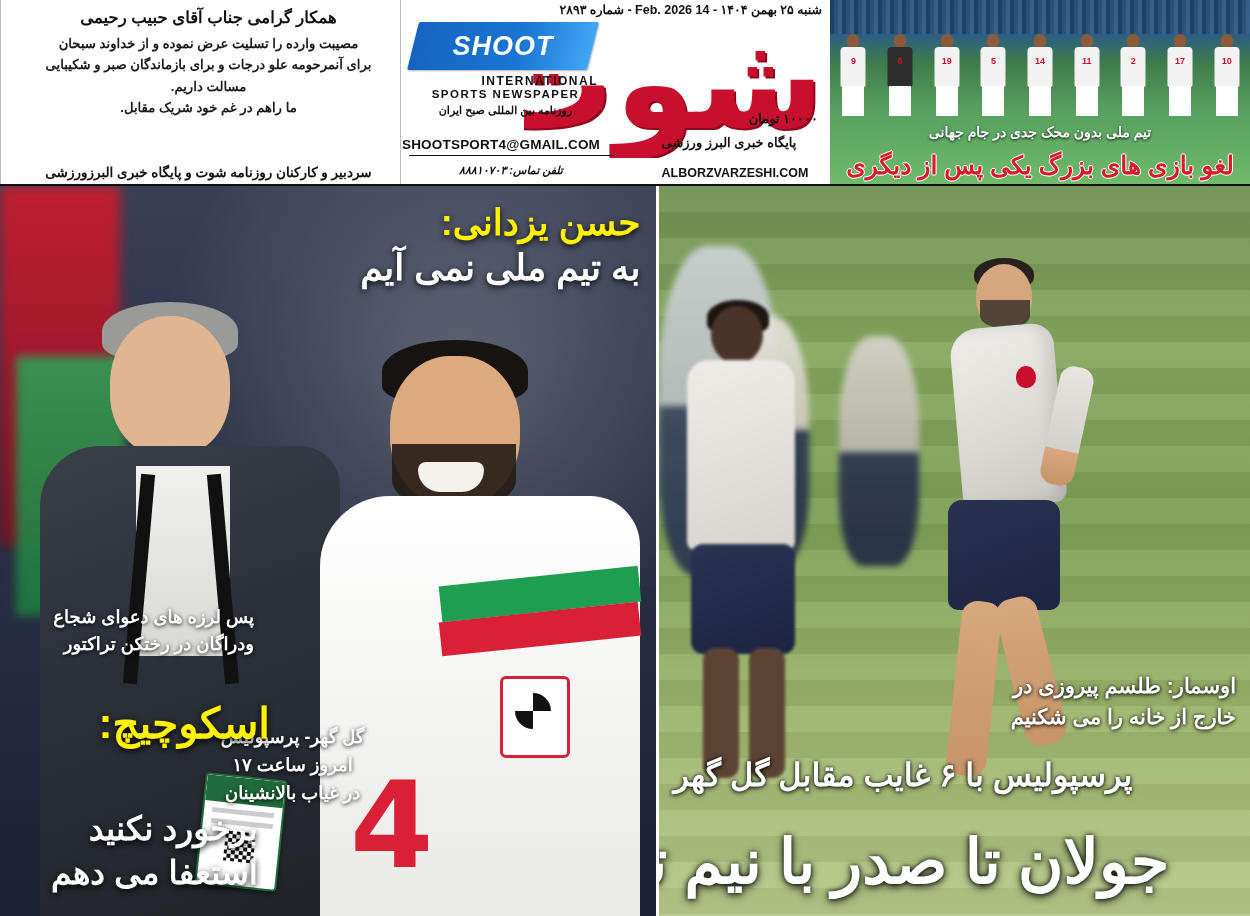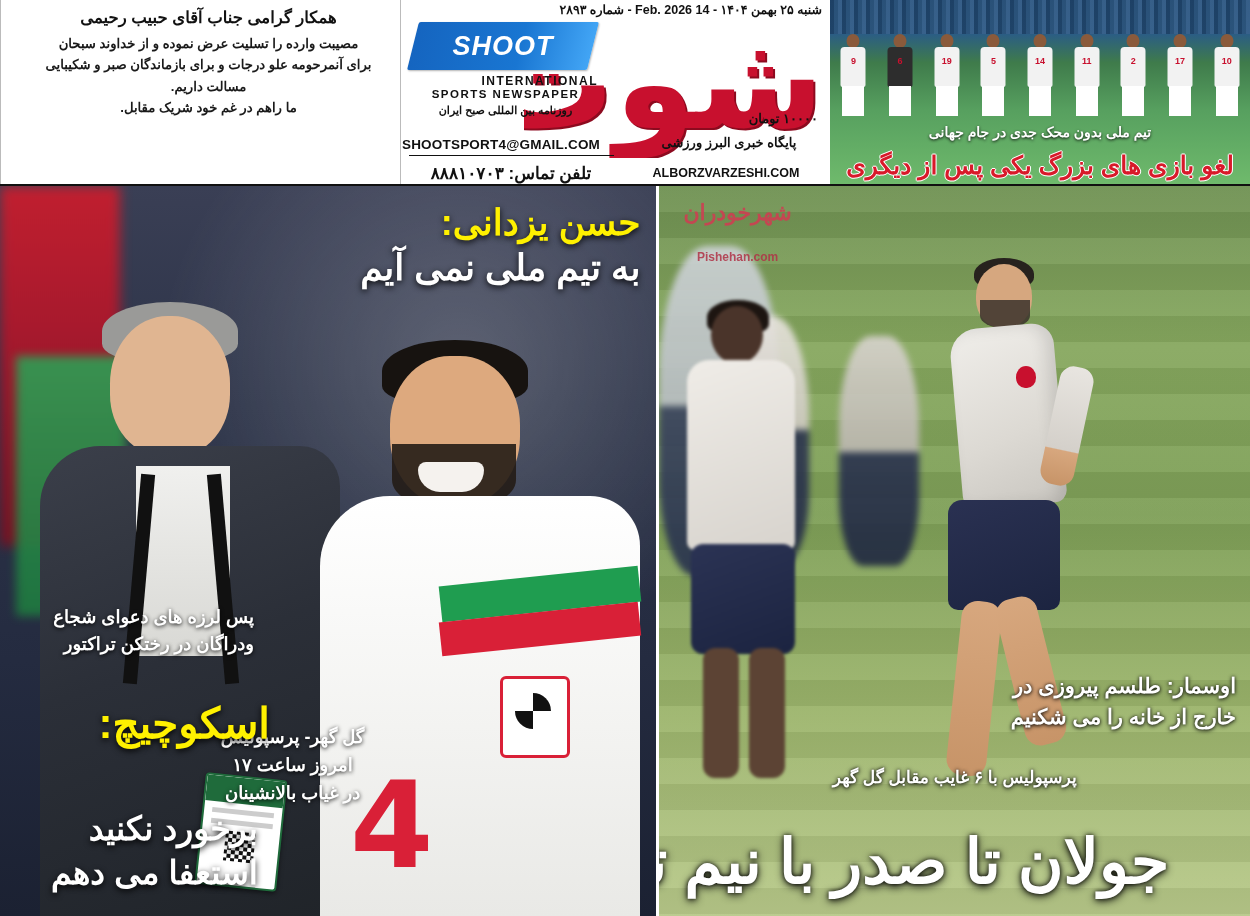--- a/index.html
+++ b/index.html
@@ -183,36 +183,37 @@
     width: 200px;
     text-align: center;
     font-size: 13.5px;
     font-weight: bold;
     color: #111;
     letter-spacing: .2px;
   }
   .mast-url {
     position: absolute;
     bottom: 4px;
-    right: 9px;
+    right: 0;
     width: 190px;
     text-align: center;
     font-size: 12.5px;
     font-weight: bold;
     color: #111;
   }
   .mast-phone {
     position: absolute;
-    bottom: 0;
+    bottom: 7px;
     left: 10px;
     width: 200px;
     text-align: center;
-    font-size: 17px;
-    font-weight: bold;
-    color: #111;
+    font-size: 11px;
+    font-weight: bold;
+    color: #111;
+    font-style: italic;
   }
   .mast-sep {
     position: absolute;
     left: 8px;
     bottom: 28px;
     width: 205px;
     border-top: 1.5px solid #111;
   }
 
   
@@ -457,25 +458,25 @@
   .right-deck div {
     font-size: 21px;
     font-weight: bold;
     color: #ffffff;
     line-height: 1.45;
     text-shadow: 0 1px 4px rgba(0,0,0,.85), 0 0 3px rgba(0,0,0,.6);
   }
   .right-sub {
     position: absolute;
     right: 14px;
-    bottom: 128px;
+    bottom: 122px;
     left: 14px;
-    text-align: center;
-    direction: rtl;
-    font-size: 17px;
+    text-align: left;
+    direction: rtl;
+    font-size: 32px;
     font-weight: bold;
     color: #ffffff;
     text-shadow: 0 1px 5px rgba(0,0,0,.9), 0 0 3px rgba(0,0,0,.7);
   }
   .right-main-head {
     position: absolute;
     bottom: 18px;
     right: 0; left: -150px;
     text-align: center;
     direction: rtl;
@@ -730,20 +731,21 @@
       <div class="mast-url">ALBORZVARZESHI.COM</div>
       <div class="mast-phone">تلفن تماس: ۸۸۸۱۰۷۰۳</div>
     </div>
 
     <div class="mast-cond">
       <div class="cond-title">همکار گرامی جناب آقای حبیب رحیمی</div>
       <div class="cond-body">مصیبت وارده را تسلیت عرض نموده و از خداوند سبحان</div>
       <div class="cond-body">برای آنمرحومه علو درجات و برای بازماندگان صبر و شکیبایی</div>
       <div class="cond-body">مسالت داریم.</div>
       <div class="cond-body">ما راهم در غم خود شریک مقابل.</div>
+      <div class="cond-sign">سردبیر و کارکنان روزنامه شوت و پایگاه خبری البرزورزشی</div>
     </div>
   </div>
 
   <div class="body-area">
 
     <div class="col-right">
       <div class="pitch-bg"></div>
       <div class="blur-fig fig-c"></div>
       <div class="blur-fig fig-a"></div>
       <div class="blur-fig fig-b"></div>
@@ -762,24 +764,20 @@
         <div class="runner-head"></div>
         <div class="runner-beard"></div>
         <div class="runner-torso"></div>
         <div class="runner-crest"></div>
         <div class="runner-arm"></div>
         <div class="runner-shorts"></div>
         <div class="runner-leg1"></div>
         <div class="runner-leg2"></div>
       </div>
 
-      <div class="watermark-right">
-        <span class="big">شهرخودران</span>
-        <span class="dom">Pishehan.com</span>
-      </div>
 
       <div class="right-deck">
         <div>اوسمار: طلسم پیروزی در</div>
         <div>خارج از خانه را می شکنیم</div>
       </div>
       <div class="right-sub">پرسپولیس با ۶ غایب مقابل گل گهر</div>
       <div class="right-main-head">جولان تا صدر با نیم تیم</div>
     </div>
 
     <div class="col-left">

